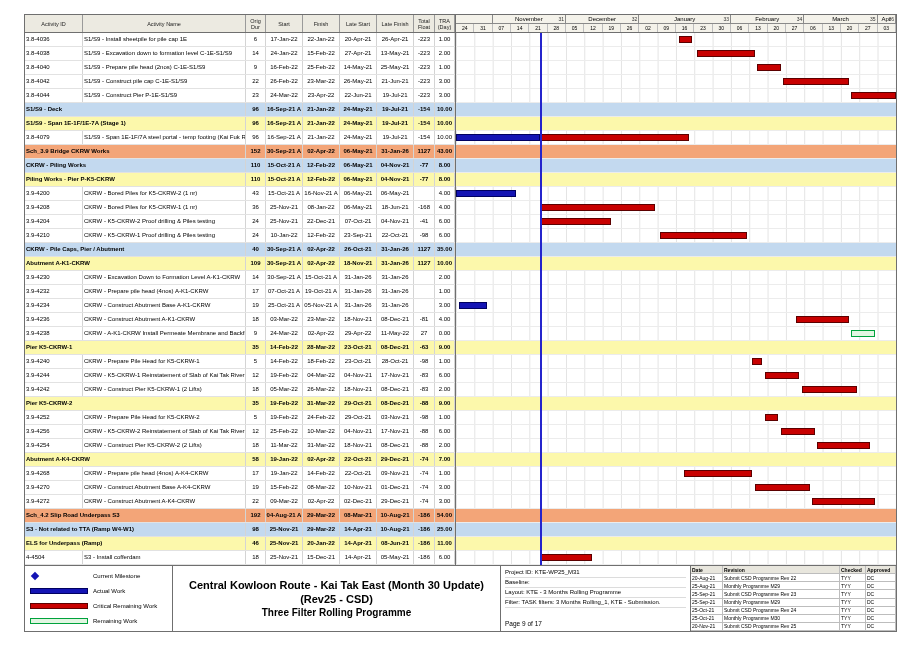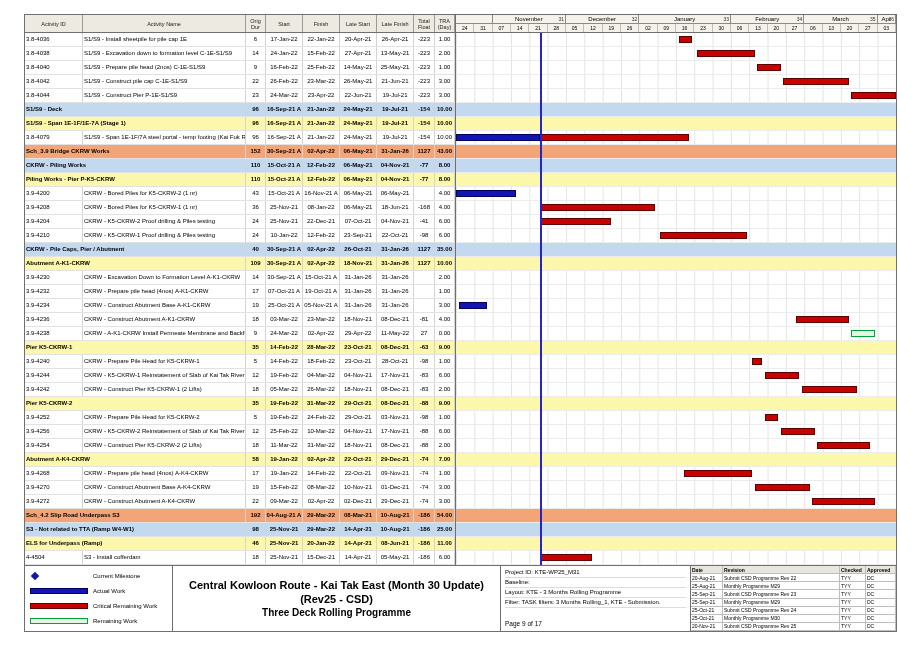--- a/index.html
+++ b/index.html
@@ -667,21 +667,21 @@
             <div class="sym sym-critical"></div>
             <div class="lg-label">Critical Remaining Work</div>
           </div>
           <div class="lg-item">
             <div class="sym sym-remaining"></div>
             <div class="lg-label">Remaining Work</div>
           </div>
         </div>
       <div class="titlebox">
         <div class="title1">Central Kowloon Route - Kai Tak East (Month 30 Update) (Rev25 - CSD)</div>
-        <div class="title2">Three Deck Rolling Programme</div>
+        <div class="title2">Three Filter Rolling Programme</div>
       </div>
       <div class="infobox">
         <div id="infolines">
             <div class="info-line">Project ID: KTE-WP25_M31</div>
             <div class="info-line">Baseline:</div>
             <div class="info-line">Layout: KTE - 3 Months Rolling Programme</div>
             <div class="info-line">Filter: TASK filters: 3 Months Rolling_1, KTE - Submission.</div>
           </div>
         <div class="pageline">Page 9 of 17</div>
       </div>

